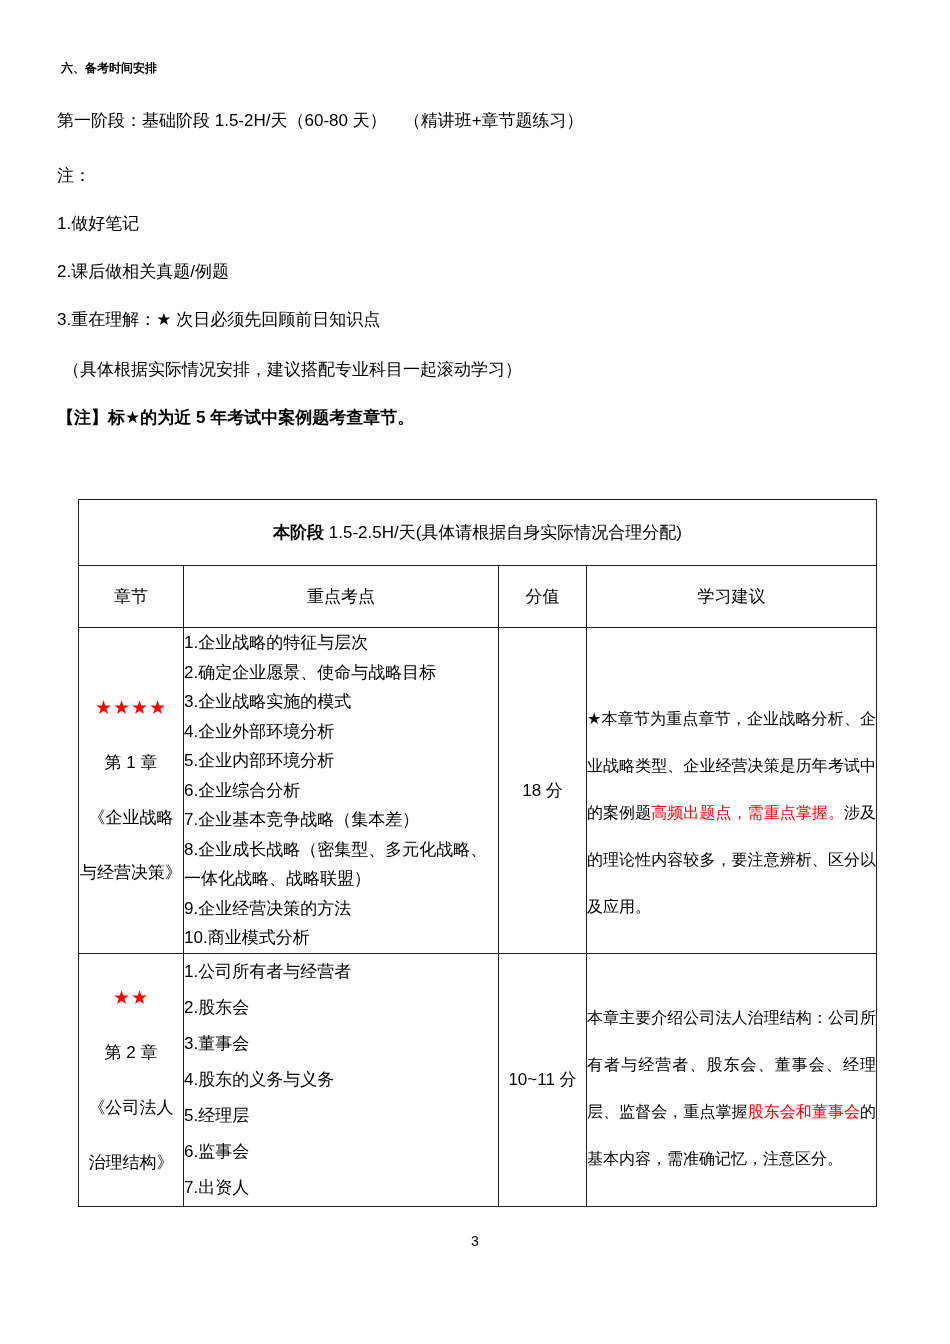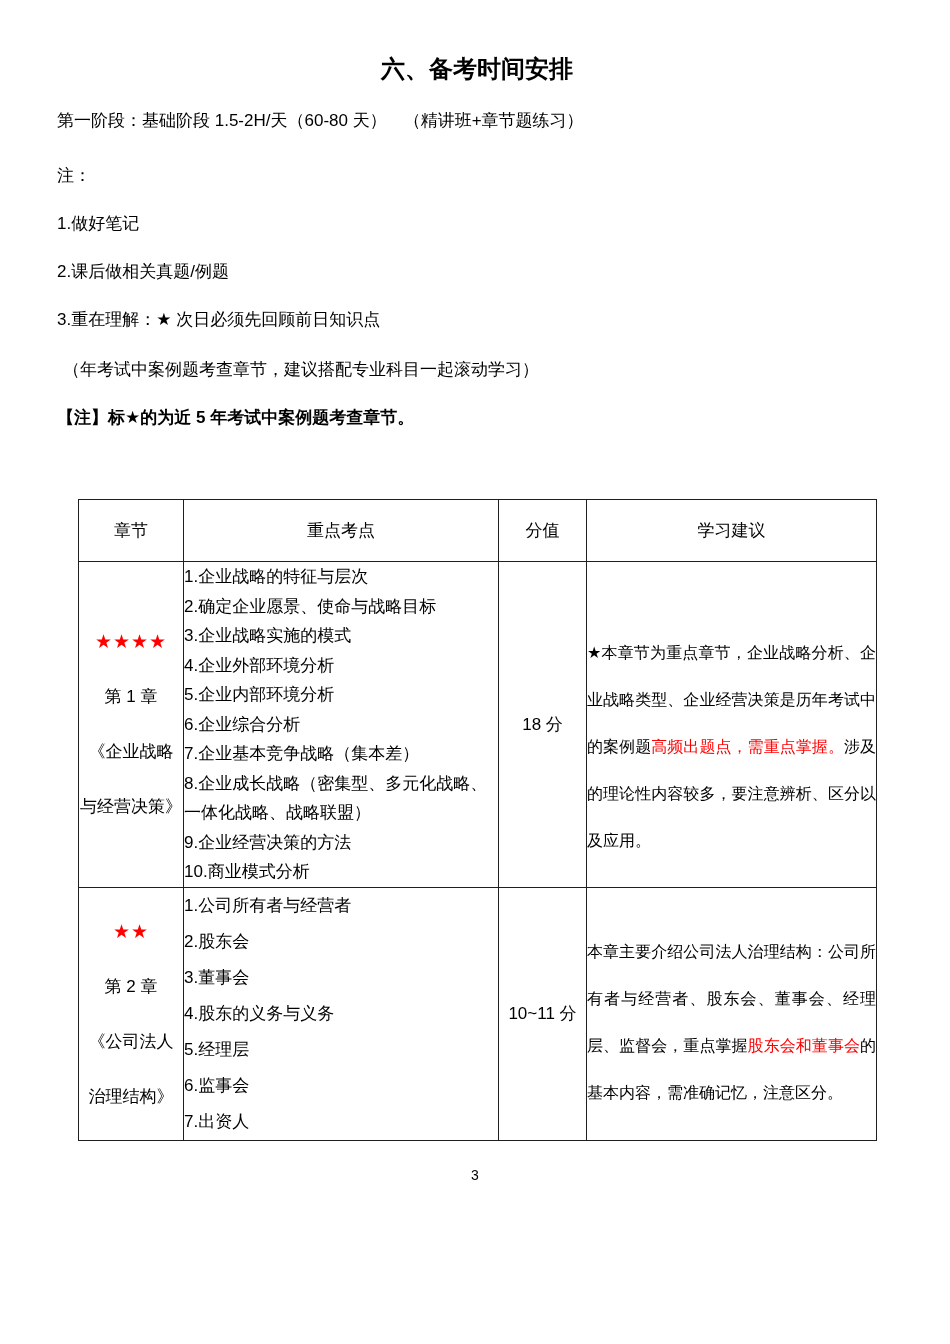--- a/index.html
+++ b/index.html
@@ -6,21 +6,21 @@
   html, body { margin: 0; padding: 0; }
   body {
     width: 950px; height: 1344px;
     background: #ffffff; color: #000000;
     font-family: "Liberation Sans", "DejaVu Sans", sans-serif;
     overflow: hidden;
   }
   .page { padding: 59px 57px 0 57px; }
 
   .para { font-size: 17px; line-height: 18px; margin: 0 0 30px 0; }
-  .heading { font-size: 24px; line-height: 19px; font-weight: bold; margin: 0 0 34px 4px; text-align: center; }
+  .heading { font-size: 12px; line-height: 19px; font-weight: bold; margin: 0 0 34px 4px; }
   .stage { margin-bottom: 37px; }
   .stage b { font-weight: normal; }
   .note3 { margin-bottom: 32px; }
   .tip { padding-left: 6px; }
   .tools { margin-bottom: 41px; }
   .star-note { font-weight: bold; margin-bottom: 72px; }
 
   table.schedule {
     border-collapse: collapse;
     table-layout: fixed;
@@ -66,32 +66,35 @@
 
   <p class="heading">六、备考时间安排</p>
 
   <p class="para stage"><b>第一阶段：</b><span>基础阶段 1.5-2H/天（60-80 天）　（精讲班+章节题练习）</span></p>
 
   <p class="para">注：</p>
   <p class="para">1.做好笔记</p>
   <p class="para">2.课后做相关真题/例题</p>
   <p class="para note3">3.重在理解：★ 次日必须先回顾前日知识点</p>
 
-  <p class="para tip">（年考试中案例题考查章节，建议搭配专业科目一起滚动学习）</p>
+  <p class="para tip">（具体根据实际情况安排，建议搭配专业科目一起滚动学习）</p>
 
   <p class="para star-note">【注】标★的为近 5 年考试中案例题考查章节。</p>
 
   <table class="schedule">
     <colgroup>
       <col style="width:105px">
       <col style="width:315px">
       <col style="width:88px">
       <col style="width:290px">
     </colgroup>
     <thead>
+      <tr>
+        <td class="title-cell" colspan="4"><b>本阶段</b><span> 1.5-2.5H/天(具体请根据自身实际情况合理分配)</span></td>
+      </tr>
       <tr class="header-row">
         <th>章节</th>
         <th>重点考点</th>
         <th>分值</th>
         <th>学习建议</th>
       </tr>
     </thead>
     <tbody>
         <tr class="row-0">
           <td class="chapter-cell">

